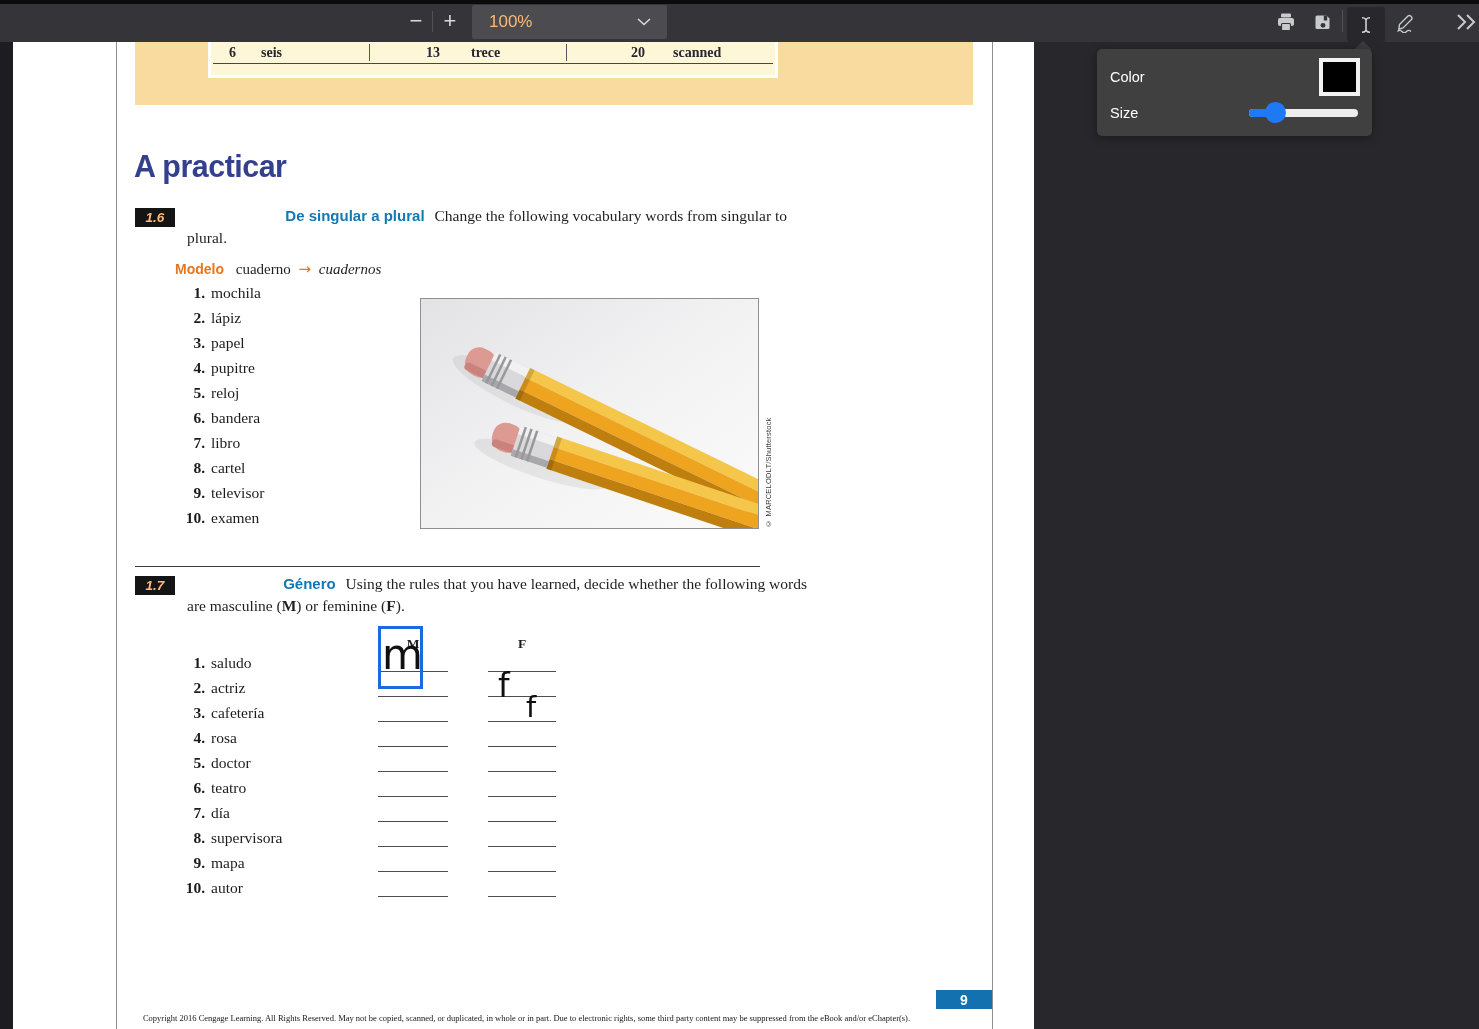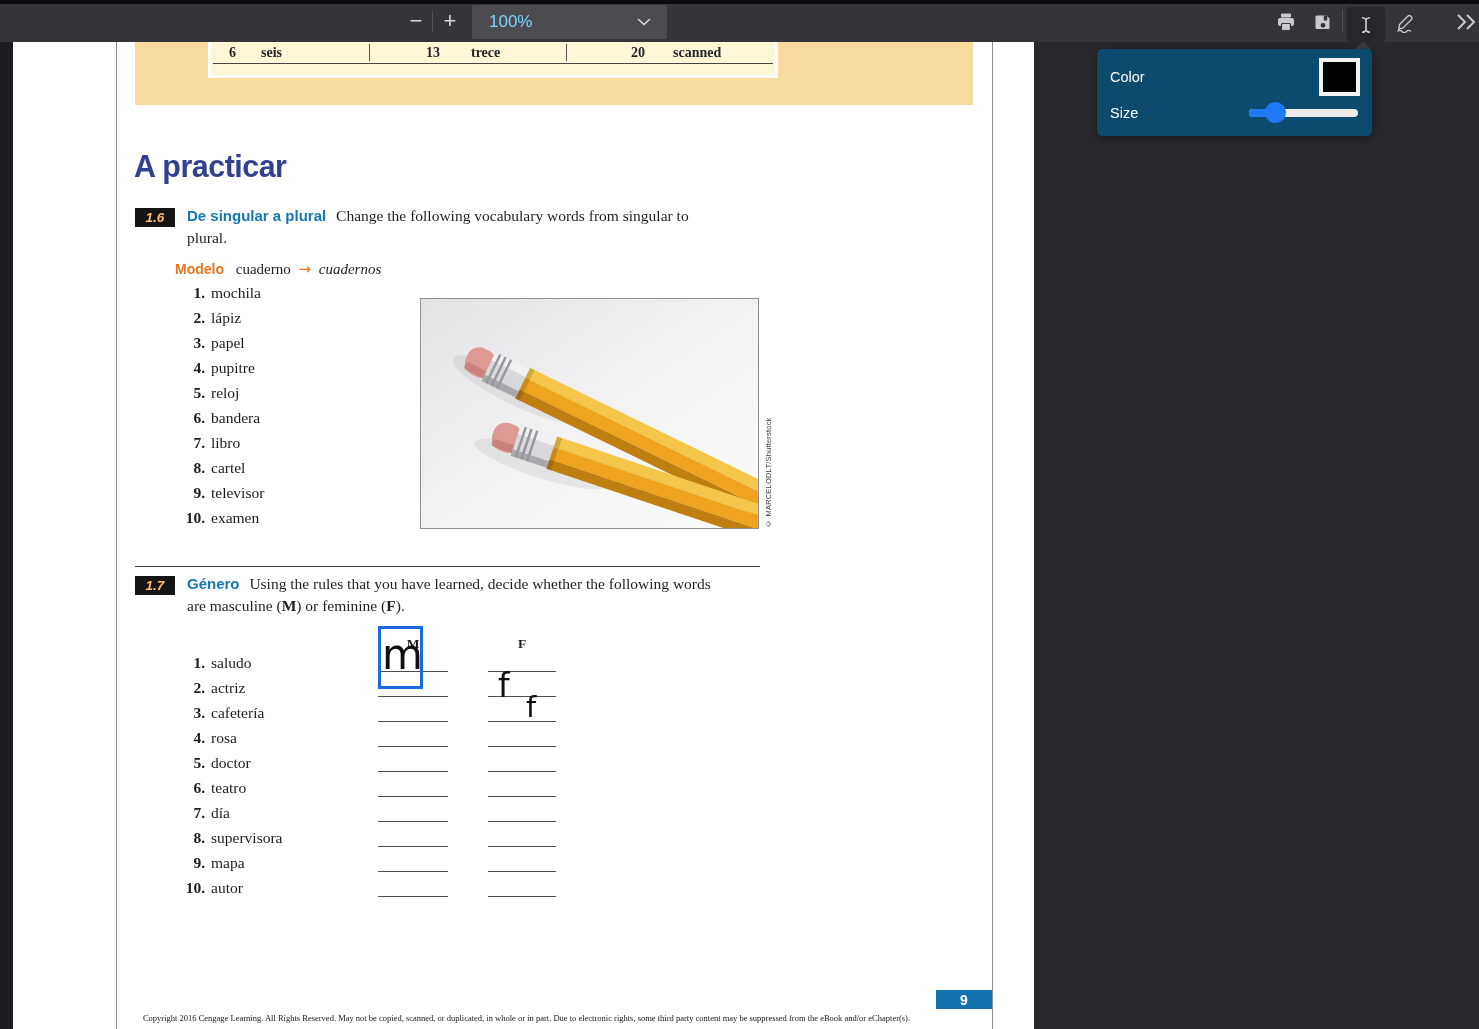--- a/index.html
+++ b/index.html
@@ -12,31 +12,31 @@
   #topstrip { left:0; top:0; width:1479px; height:4px; background:#0b0b0d; z-index:6; }
   #toolbar { left:0; top:0; width:1479px; height:42px; background:#343439; z-index:5; }
   .tb-btn { display:flex; align-items:center; justify-content:center; color:#d8d8da; cursor:pointer; }
   #zoom-out { left:403px; top:8px; width:26px; height:26px; font-size:22px; }
   #zoom-in  { left:437px; top:8px; width:26px; height:26px; font-size:22px; }
   .tb-divider { width:1px; background:#515156; }
   #tb-div1 { left:432px; top:11px; height:21px; }
   #tb-div2 { left:1342px; top:10px; height:22px; }
   #zoom-dropdown { left:472px; top:5px; width:195px; height:34px; background:#4b4b50;
                    border-radius:2px; display:flex; align-items:center; cursor:pointer; }
-  #zoom-level { color:#7dd3fc; font-size:17px; padding-left:17px; flex:1; }
+  #zoom-level { color:#fdba74; font-size:17px; padding-left:17px; flex:1; }
   #zoom-chevron { margin-right:16px; }
   .icon-btn { top:8px; width:30px; height:28px; }
   #print-btn { left:1271px; }
   #save-btn  { left:1308px; }
   #tool-text { left:1347px; top:7px; width:38px; height:35px; background:#28282c; border-radius:3px; }
   #tool-draw { left:1390px; top:8px; width:30px; height:28px; }
   #tool-more { left:1452px; top:9px; width:27px; height:26px; }
 
   
-  #panel { left:1097px; top:49px; width:275px; height:87px; background:#0c4a6e;
+  #panel { left:1097px; top:49px; width:275px; height:87px; background:#404040;
            border-radius:5px; z-index:7; box-shadow:0 2px 10px rgba(0,0,0,.35); }
   #panel-arrow { left:1354px; top:41px; width:0; height:0; z-index:7;
                  border-left:9px solid transparent; border-right:9px solid transparent;
                  border-bottom:9px solid #3a3b40; }
   .panel-label { color:#ffffff; font-size:14.5px; }
   #color-label { left:13px; top:20px; }
   #size-label  { left:13px; top:56px; }
   #color-swatch { left:222px; top:9px; width:41px; height:38px; background:#000;
                   border:4px solid #f2f2f2; cursor:pointer; }
   #slider-track { left:152px; top:60px; width:109px; height:8px; background:#ededee;
@@ -65,21 +65,21 @@
   #nt-rule { left:2px; top:21px; width:560px; height:1px; background:#46464a; }
 
   
   #heading { left:17px; top:106px; font-size:32px; font-weight:bold; color:#333f8f;
              letter-spacing:-.5px; transform:scaleX(.95); transform-origin:left; }
   .numbox { width:40px; height:19px; background:#141414; color:#fdba74; font-weight:bold;
             font-style:italic; font-size:13.5px; display:flex; align-items:center;
             justify-content:center; }
   #ex16-numbox { left:18px; top:166px; }
   #ex17-numbox { left:18px; top:534px; }
-  .serif { font-family:"Liberation Serif",serif; color:#1f1f1f; }
+  .serif { font-family:"Liberation Serif",serif; color:#1f1f1f;text-align:right; }
   .ex-desc { font-size:15.5px; line-height:22px; }
   .ex-title { font-weight:bold; color:#1478b5; font-family:"Liberation Sans",sans-serif;
               font-size:15px; padding-right:6px; }
   #ex16-line1 { left:70px; top:163px; width:600px; }
   #ex16-line2 { left:70px; top:185px; }
   #ex17-line1 { left:70px; top:531px; width:620px; }
   #ex17-line2 { left:70px; top:553px; }
   #modelo { left:58px; top:218px; font-size:15px; }
   #modelo-label { color:#e8761f; font-weight:bold; font-family:"Liberation Sans",sans-serif;
                   font-size:14px; padding-right:8px; }

